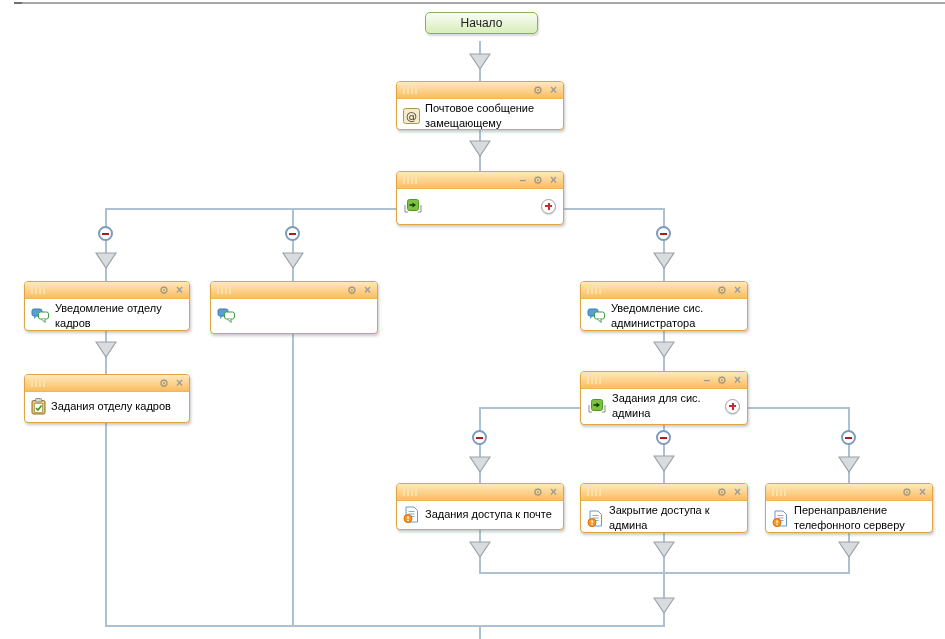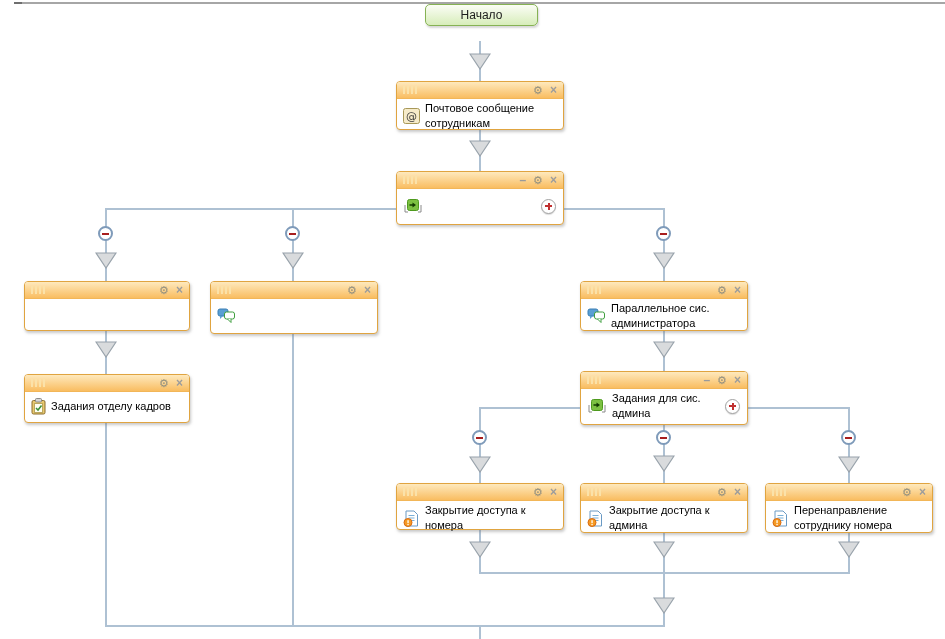--- a/index.html
+++ b/index.html
@@ -124,21 +124,21 @@
       <polygon points="1,1 21,1 11,16" fill="#d9dbdd" stroke="#98a2ab" stroke-width="1.2"></polygon>
     </svg>
 
   <div class="pmcircle minus" style="left:98px;top:226px;"></div>
   <div class="pmcircle minus" style="left:285px;top:226px;"></div>
   <div class="pmcircle minus" style="left:656px;top:226px;"></div>
   <div class="pmcircle minus" style="left:472px;top:430px;"></div>
   <div class="pmcircle minus" style="left:656px;top:430px;"></div>
   <div class="pmcircle minus" style="left:841px;top:430px;"></div>
 
-  <div class="start" style="left:425px;top:4px;width:113px;height:22px;">
+  <div class="start" style="left:425px;top:12px;width:113px;height:22px;">
     <span>Начало</span>
   </div>
 
   <div class="node" style="left:396px;top:81px;width:168px;height:49px;">
     <div class="hdr">
       <span class="grip">
           <i></i>
           <i></i>
           <i></i>
           <i></i>
@@ -148,21 +148,21 @@
         <span class="xbtn">×</span>
       </span>
     </div>
     <div class="body">
       <span class="icn">
         <svg width="17" height="16">
             <rect x="0.5" y="0.5" width="16" height="15" rx="2" fill="#f6ebc9" stroke="#a89858"></rect>
             <text x="8.5" y="12" font-size="11" text-anchor="middle" fill="#3a3a3a" font-family="DejaVu Sans">@</text>
           </svg>
       </span>
-      <span class="ttl">Почтовое сообщение сотрудникам</span>
+      <span class="ttl">Почтовое сообщение замещающему</span>
     </div>
   </div>
 
   <div class="node" style="left:396px;top:171px;width:168px;height:54px;">
     <div class="hdr">
       <span class="grip">
           <i></i>
           <i></i>
           <i></i>
           <i></i>
@@ -193,48 +193,34 @@
           <i></i>
           <i></i>
           <i></i>
           <i></i>
         </span>
       <span class="hctrls">
         <span class="gear">⚙</span>
         <span class="xbtn">×</span>
       </span>
     </div>
-  </div>
-
-  <div class="node" style="left:210px;top:281px;width:168px;height:53px;">
-    <div class="hdr">
-      <span class="grip">
-          <i></i>
-          <i></i>
-          <i></i>
-          <i></i>
-        </span>
-      <span class="hctrls">
-        <span class="gear">⚙</span>
-        <span class="xbtn">×</span>
-      </span>
-    </div>
     <div class="body">
       <span class="icn">
         <svg width="19" height="16">
             <rect x="1" y="1" width="10" height="7" rx="2" fill="#5a9fd4" stroke="#3a7fb4"></rect>
             <path d="M3 8 v3 l3 -3 z" fill="#5a9fd4"></path>
             <rect x="7.5" y="4" width="10" height="7" rx="2" fill="#ffffff" stroke="#3f9f3f"></rect>
             <path d="M14 11 v3.5 l-3.5 -3.5" fill="#ffffff" stroke="#3f9f3f"></path>
           </svg>
       </span>
-    </div>
-  </div>
-
-  <div class="node" style="left:580px;top:281px;width:168px;height:50px;">
+      <span class="ttl">Уведомление отделу кадров</span>
+    </div>
+  </div>
+
+  <div class="node" style="left:210px;top:281px;width:168px;height:53px;">
     <div class="hdr">
       <span class="grip">
           <i></i>
           <i></i>
           <i></i>
           <i></i>
         </span>
       <span class="hctrls">
         <span class="gear">⚙</span>
         <span class="xbtn">×</span>
@@ -242,21 +228,46 @@
     </div>
     <div class="body">
       <span class="icn">
         <svg width="19" height="16">
             <rect x="1" y="1" width="10" height="7" rx="2" fill="#5a9fd4" stroke="#3a7fb4"></rect>
             <path d="M3 8 v3 l3 -3 z" fill="#5a9fd4"></path>
             <rect x="7.5" y="4" width="10" height="7" rx="2" fill="#ffffff" stroke="#3f9f3f"></rect>
             <path d="M14 11 v3.5 l-3.5 -3.5" fill="#ffffff" stroke="#3f9f3f"></path>
           </svg>
       </span>
-      <span class="ttl">Параллельное сис. администратора</span>
+    </div>
+  </div>
+
+  <div class="node" style="left:580px;top:281px;width:168px;height:50px;">
+    <div class="hdr">
+      <span class="grip">
+          <i></i>
+          <i></i>
+          <i></i>
+          <i></i>
+        </span>
+      <span class="hctrls">
+        <span class="gear">⚙</span>
+        <span class="xbtn">×</span>
+      </span>
+    </div>
+    <div class="body">
+      <span class="icn">
+        <svg width="19" height="16">
+            <rect x="1" y="1" width="10" height="7" rx="2" fill="#5a9fd4" stroke="#3a7fb4"></rect>
+            <path d="M3 8 v3 l3 -3 z" fill="#5a9fd4"></path>
+            <rect x="7.5" y="4" width="10" height="7" rx="2" fill="#ffffff" stroke="#3f9f3f"></rect>
+            <path d="M14 11 v3.5 l-3.5 -3.5" fill="#ffffff" stroke="#3f9f3f"></path>
+          </svg>
+      </span>
+      <span class="ttl">Уведомление сис. администратора</span>
     </div>
   </div>
 
   <div class="node" style="left:24px;top:374px;width:166px;height:49px;">
     <div class="hdr">
       <span class="grip">
           <i></i>
           <i></i>
           <i></i>
           <i></i>
@@ -324,21 +335,21 @@
     <div class="body">
       <span class="icn">
         <svg width="17" height="17">
             <path d="M3 1 h8 l3.5 3.5 v11.5 h-11.5 z" fill="#ffffff" stroke="#6a9ac4"></path>
             <path d="M5.5 5.5 h6 M5.5 8 h6 M5.5 10.5 h6" stroke="#7ab0d8" stroke-width="1"></path>
             <circle cx="5" cy="12.5" r="4" fill="#f59a23" stroke="#d86a10"></circle>
             <rect x="4.4" y="10.2" width="1.3" height="3" fill="#ffffff"></rect>
             <rect x="4.4" y="14" width="1.3" height="1.2" fill="#ffffff"></rect>
           </svg>
       </span>
-      <span class="ttl">Закрытие доступа к номера</span>
+      <span class="ttl">Задания доступа к почте</span>
     </div>
   </div>
 
   <div class="node" style="left:580px;top:483px;width:168px;height:50px;">
     <div class="hdr">
       <span class="grip">
           <i></i>
           <i></i>
           <i></i>
           <i></i>
@@ -378,17 +389,17 @@
     <div class="body">
       <span class="icn">
         <svg width="17" height="17">
             <path d="M3 1 h8 l3.5 3.5 v11.5 h-11.5 z" fill="#ffffff" stroke="#6a9ac4"></path>
             <path d="M5.5 5.5 h6 M5.5 8 h6 M5.5 10.5 h6" stroke="#7ab0d8" stroke-width="1"></path>
             <circle cx="5" cy="12.5" r="4" fill="#f59a23" stroke="#d86a10"></circle>
             <rect x="4.4" y="10.2" width="1.3" height="3" fill="#ffffff"></rect>
             <rect x="4.4" y="14" width="1.3" height="1.2" fill="#ffffff"></rect>
           </svg>
       </span>
-      <span class="ttl">Перенаправление сотруднику номера</span>
+      <span class="ttl">Перенаправление телефонного серверу</span>
     </div>
   </div>
 
 </div>
 
 </body></html>

